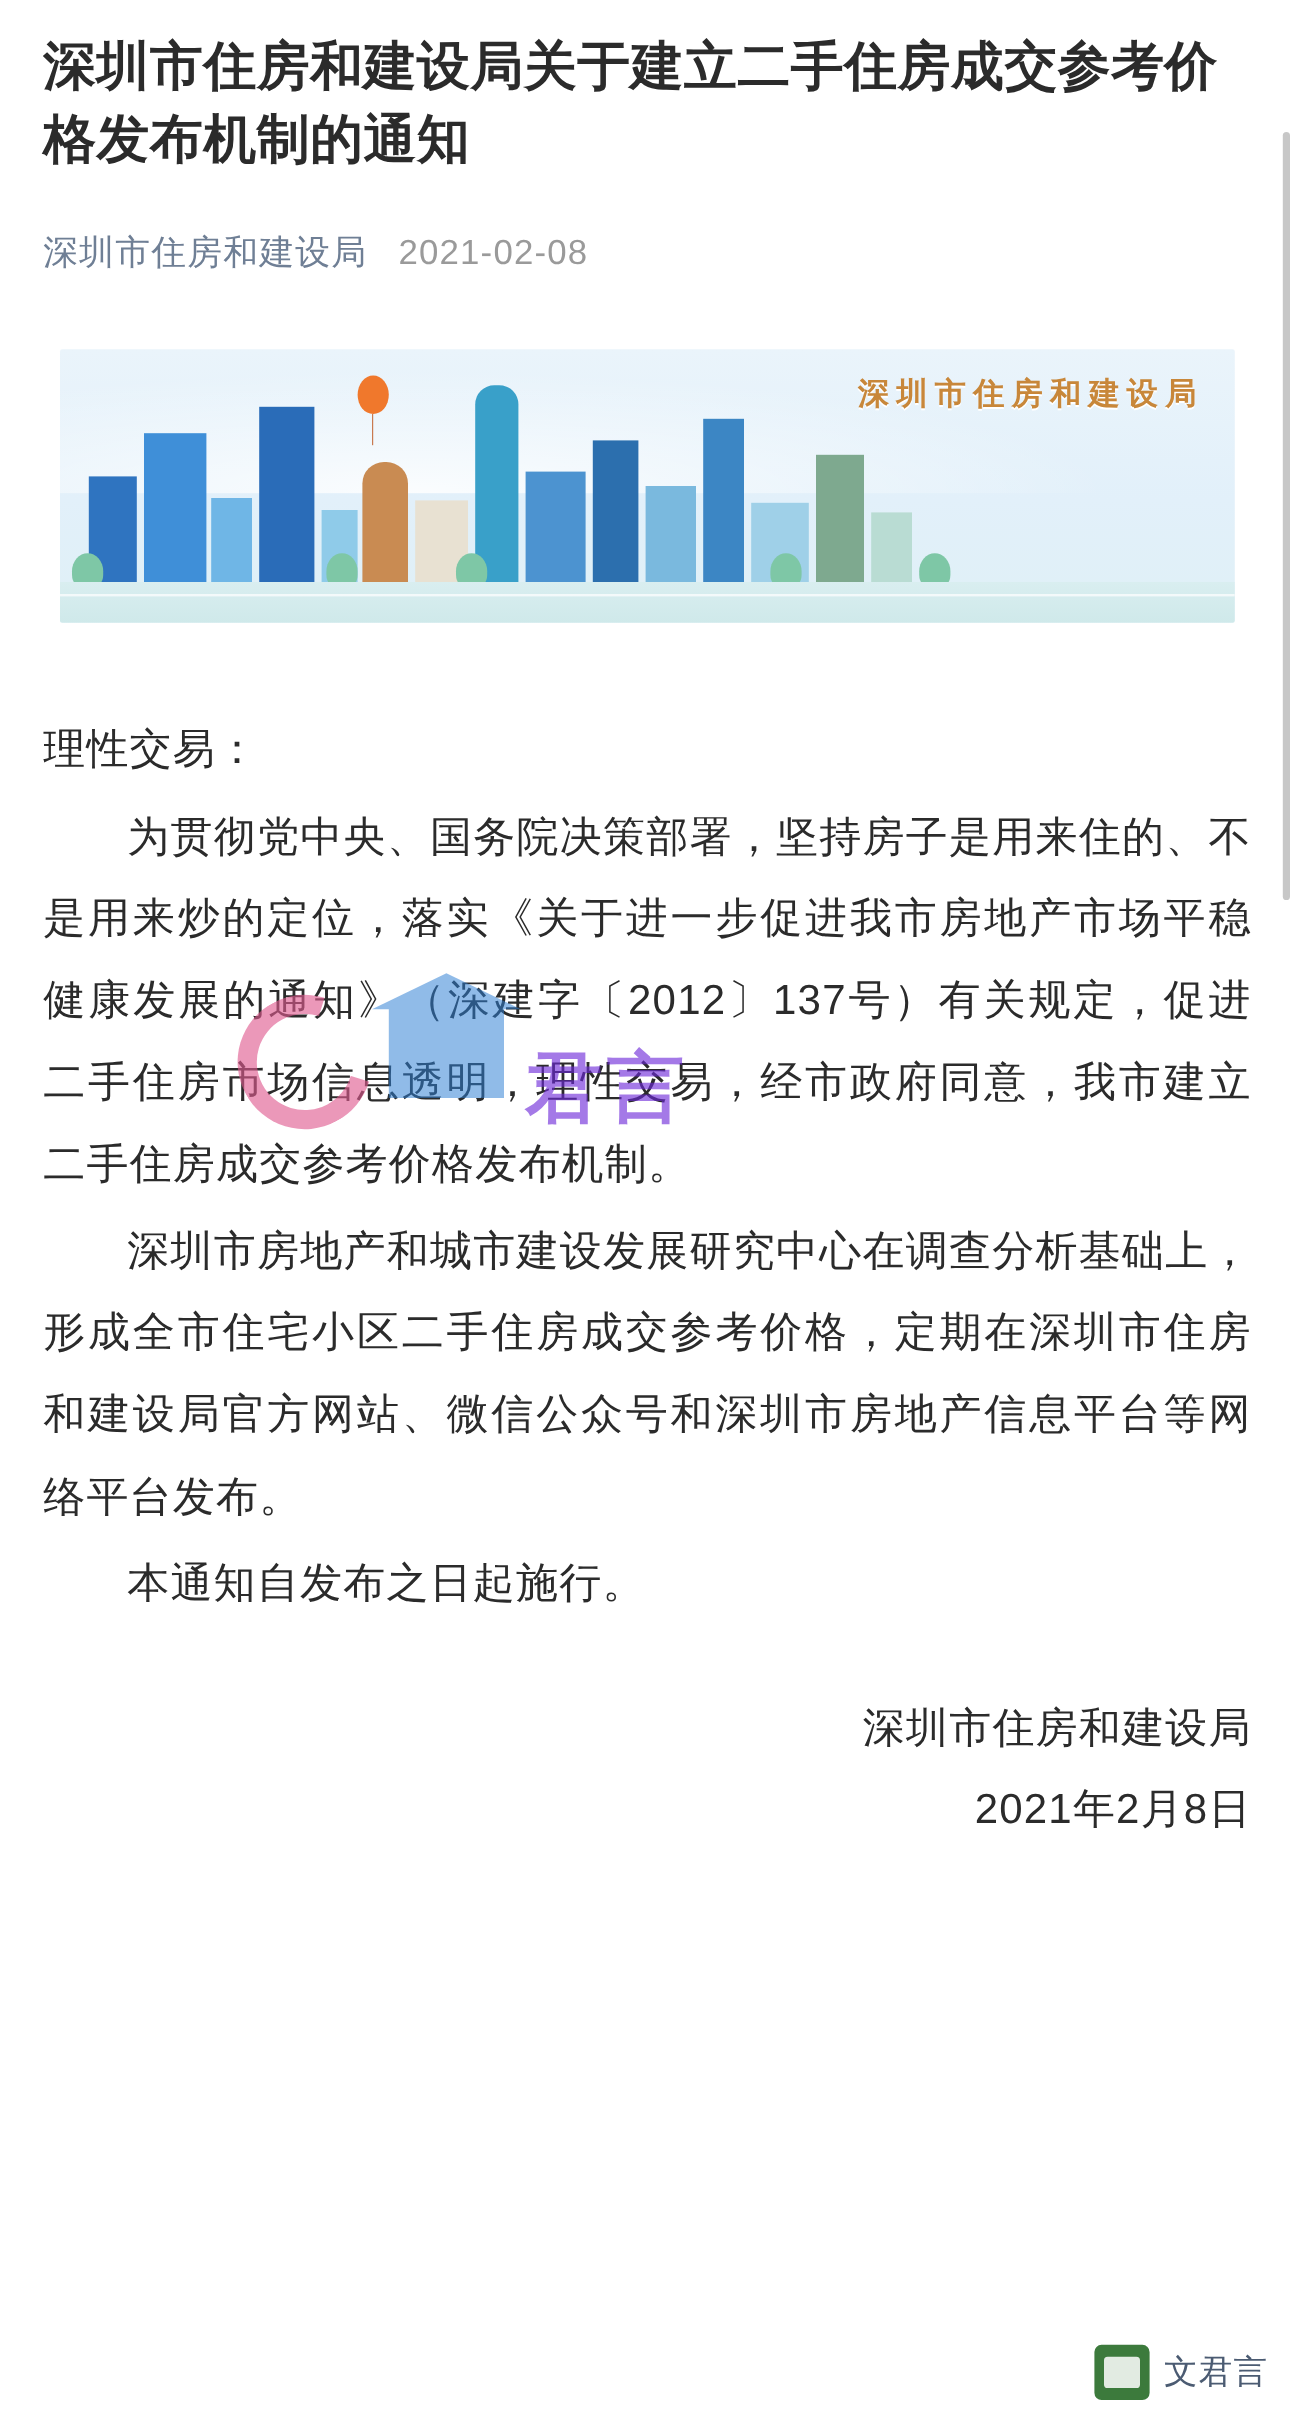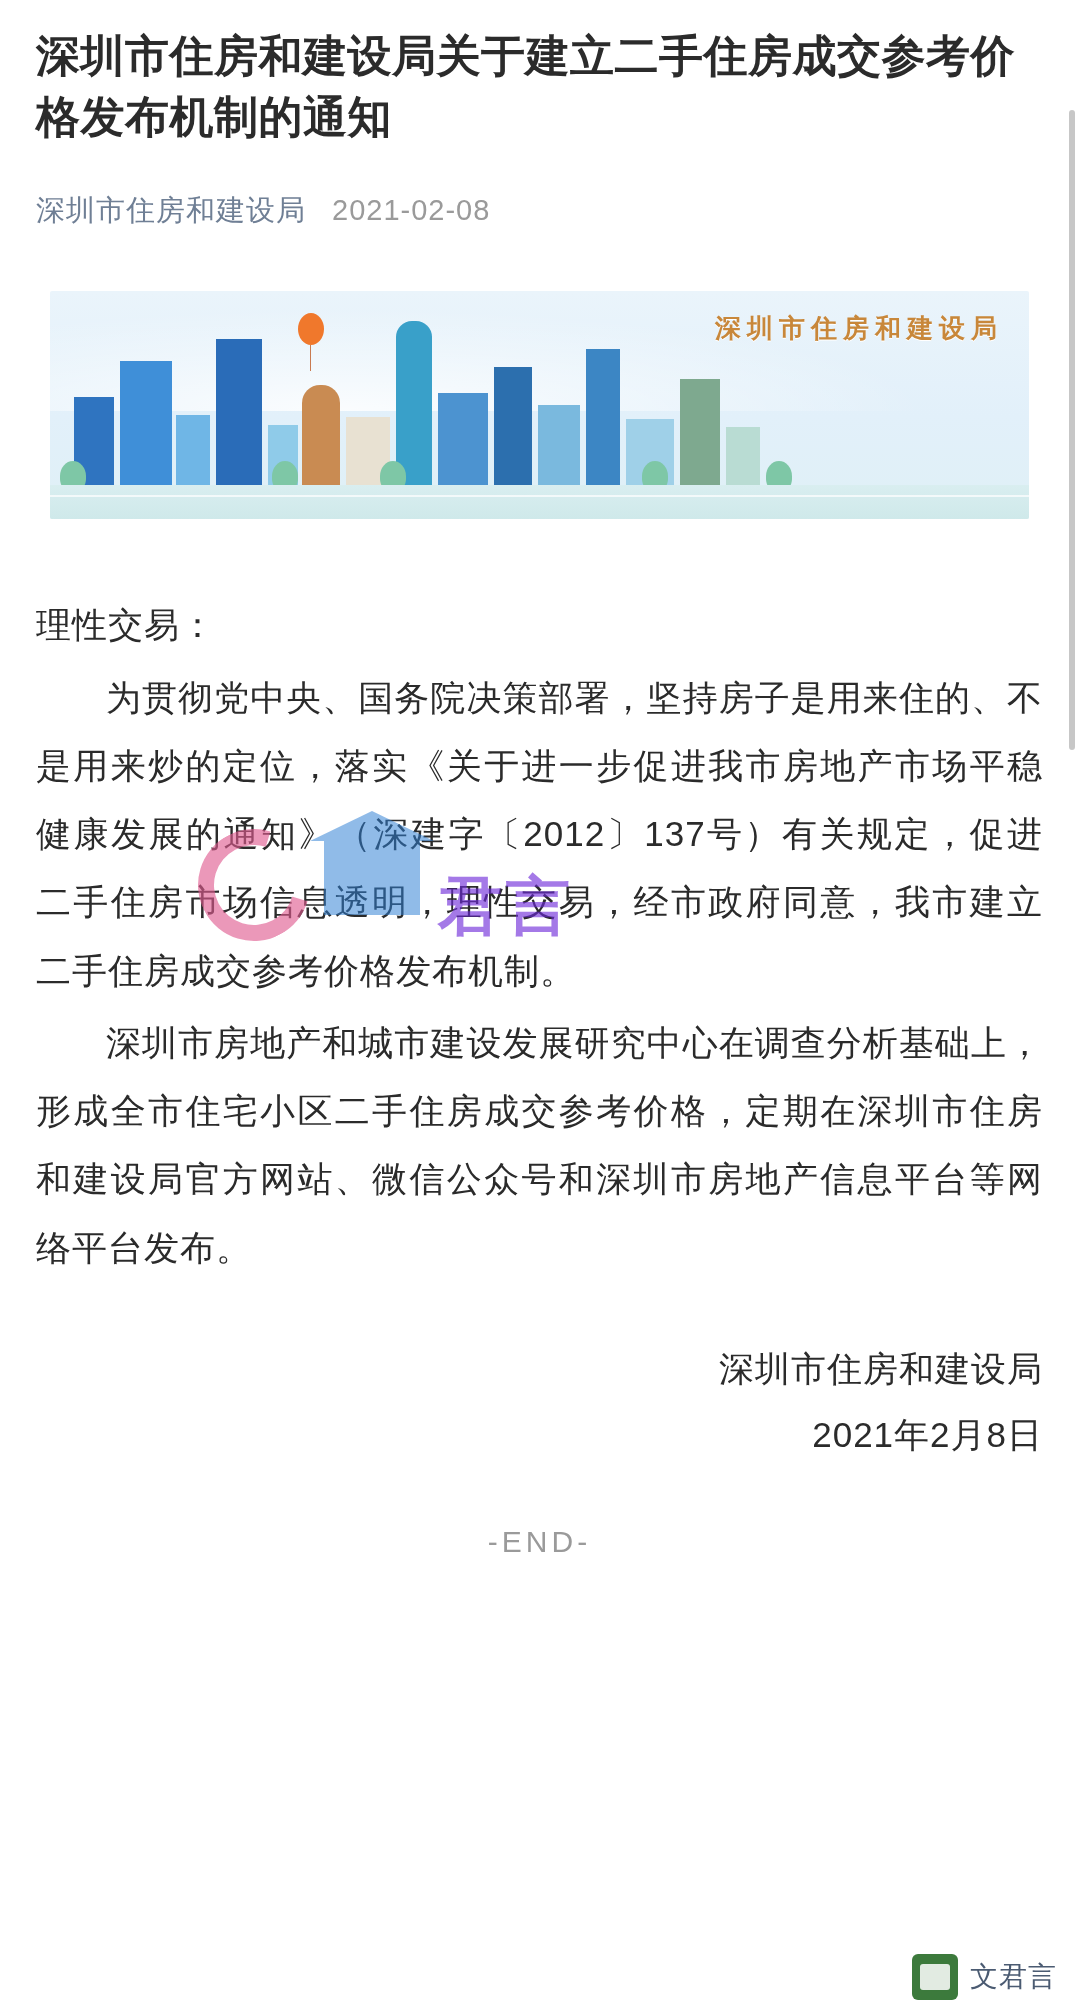--- a/index.html
+++ b/index.html
@@ -240,34 +240,34 @@
       <div class="tree" style="left:592px;"></div>
       <div class="tree" style="left:716px;"></div>
       <div class="ground"></div>
     </div>
   </div>
 
   <div class="content">
     <p>理性交易：</p>
     <p class="indent">为贯彻党中央、国务院决策部署，坚持房子是用来住的、不是用来炒的定位，落实《关于进一步促进我市房地产市场平稳健康发展的通知》（深建字〔2012〕137号）有关规定，促进二手住房市场信息透明，理性交易，经市政府同意，我市建立二手住房成交参考价格发布机制。</p>
     <p class="indent">深圳市房地产和城市建设发展研究中心在调查分析基础上，形成全市住宅小区二手住房成交参考价格，定期在深圳市住房和建设局官方网站、微信公众号和深圳市房地产信息平台等网络平台发布。</p>
+    <p class="indent">本通知自发布之日起施行。</p>
 
     <div class="watermark">
       <div class="wm-ring"></div>
       <div class="wm-house"></div>
       <div class="wm-text">君言</div>
     </div>
   </div>
 
   <div class="sign">
     <div>深圳市住房和建设局</div>
     <div>2021年2月8日</div>
   </div>
 
-  <div class="end-mark">-END-</div>
 </div>
 
 <div class="scrollbar"></div>
 
 <div class="footer-bar">
   <div class="account-chip">
     <div class="acct-avatar"></div>
     <span class="acct-name">文君言</span>
   </div>
 </div>

